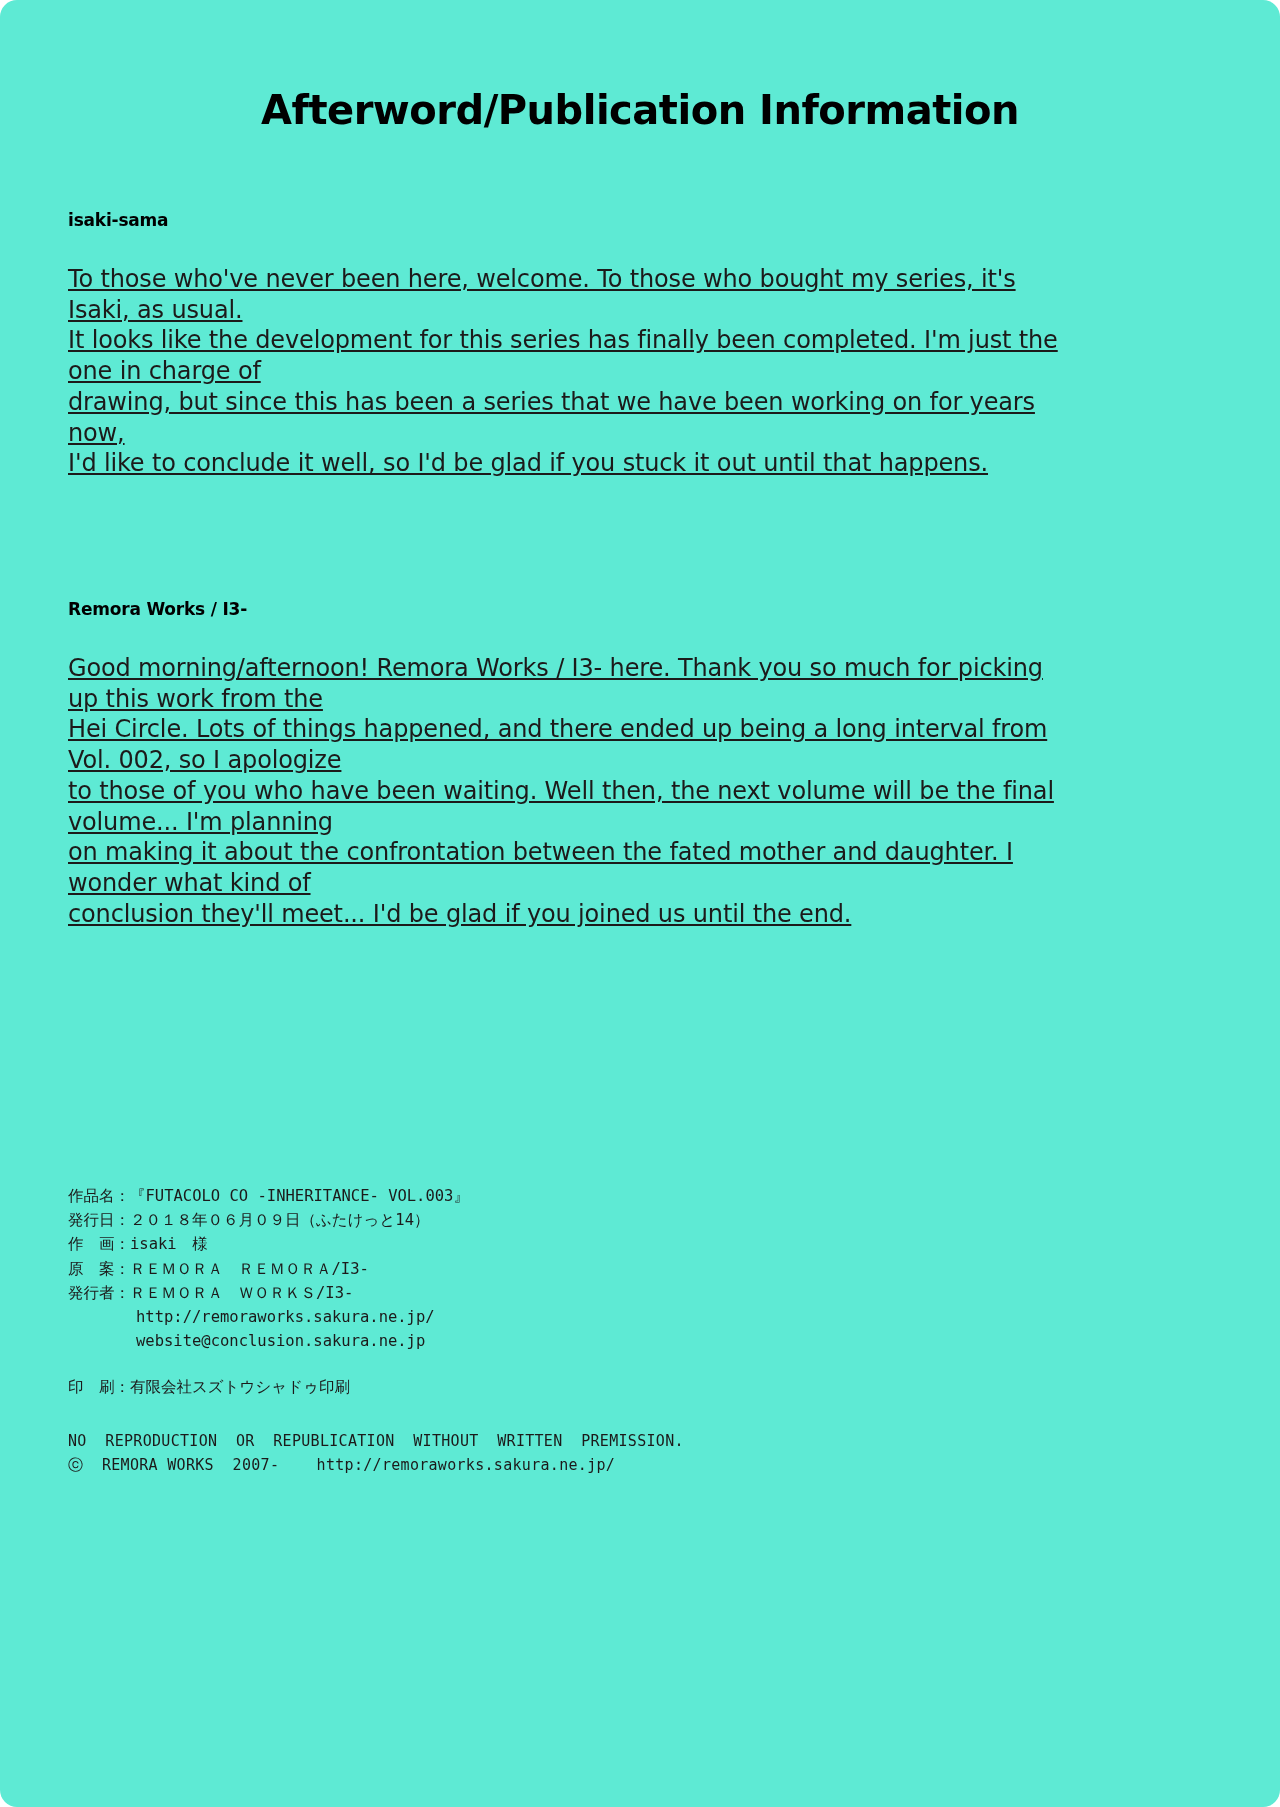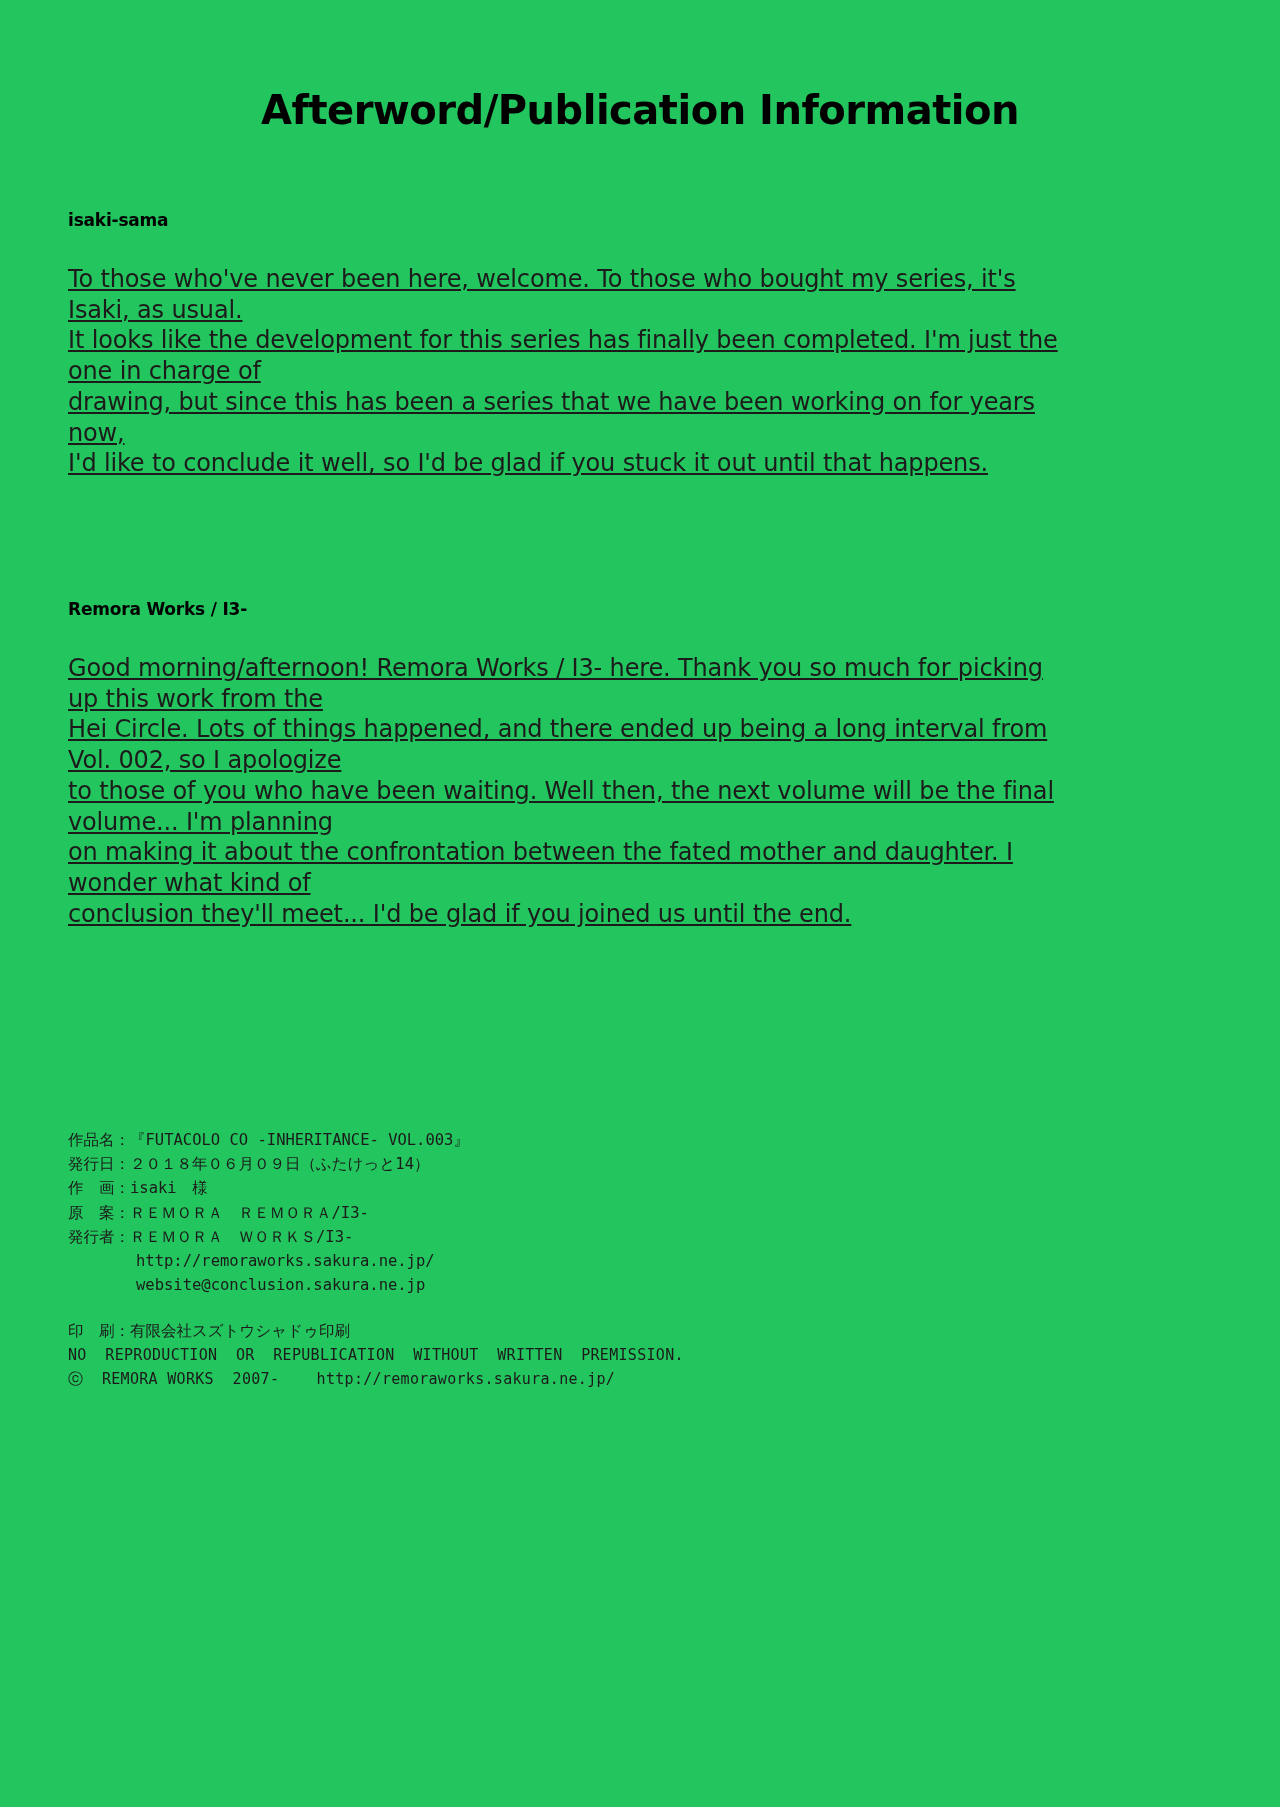--- a/index.html
+++ b/index.html
@@ -11,21 +11,22 @@
     width: 1280px;
     height: 1807px;
     position: relative;
     font-family: "DejaVu Sans", sans-serif;
     color: #221f1f;
     overflow: hidden;
   }
   .page {
     position: absolute;
     inset: 0;
-    background: #22c55e;
+    background: #5eead4;
+    border-radius: 17px;
   }
   .page-title {
     position: absolute;
     top: 60px;
     left: 0;
     width: 100%;
     text-align: center;
     font-family: "DejaVu Sans", sans-serif;
     font-weight: bold;
     font-size: 40px;
@@ -57,41 +58,42 @@
     white-space: pre-line;
     letter-spacing: -0.15px;
     text-decoration: underline;
   }
   .section-two {
     margin-top: 120px;
   }
   .colophon {
     position: absolute;
     left: 68px;
-    top: 1128px;
+    top: 1184px;
     width: 1050px;
     font-family: "DejaVu Sans Mono", monospace;
     color: #1c1a1a;
   }
   .colophon-line {
     font-size: 15.5px;
     line-height: 1.56;
     white-space: pre;
     letter-spacing: 0px;
   }
   .colophon-indent {
     padding-left: 68px;
   }
   .colophon-print {
     margin-top: 22px;
     font-size: 15.5px;
     line-height: 1.56;
     white-space: pre;
   }
   .legal {
+    margin-top: 30px;
   }
   .legal-line {
     font-size: 15px;
     line-height: 1.6;
     white-space: pre;
     letter-spacing: 0.3px;
   }
 </style>
 </head>
 <body>

